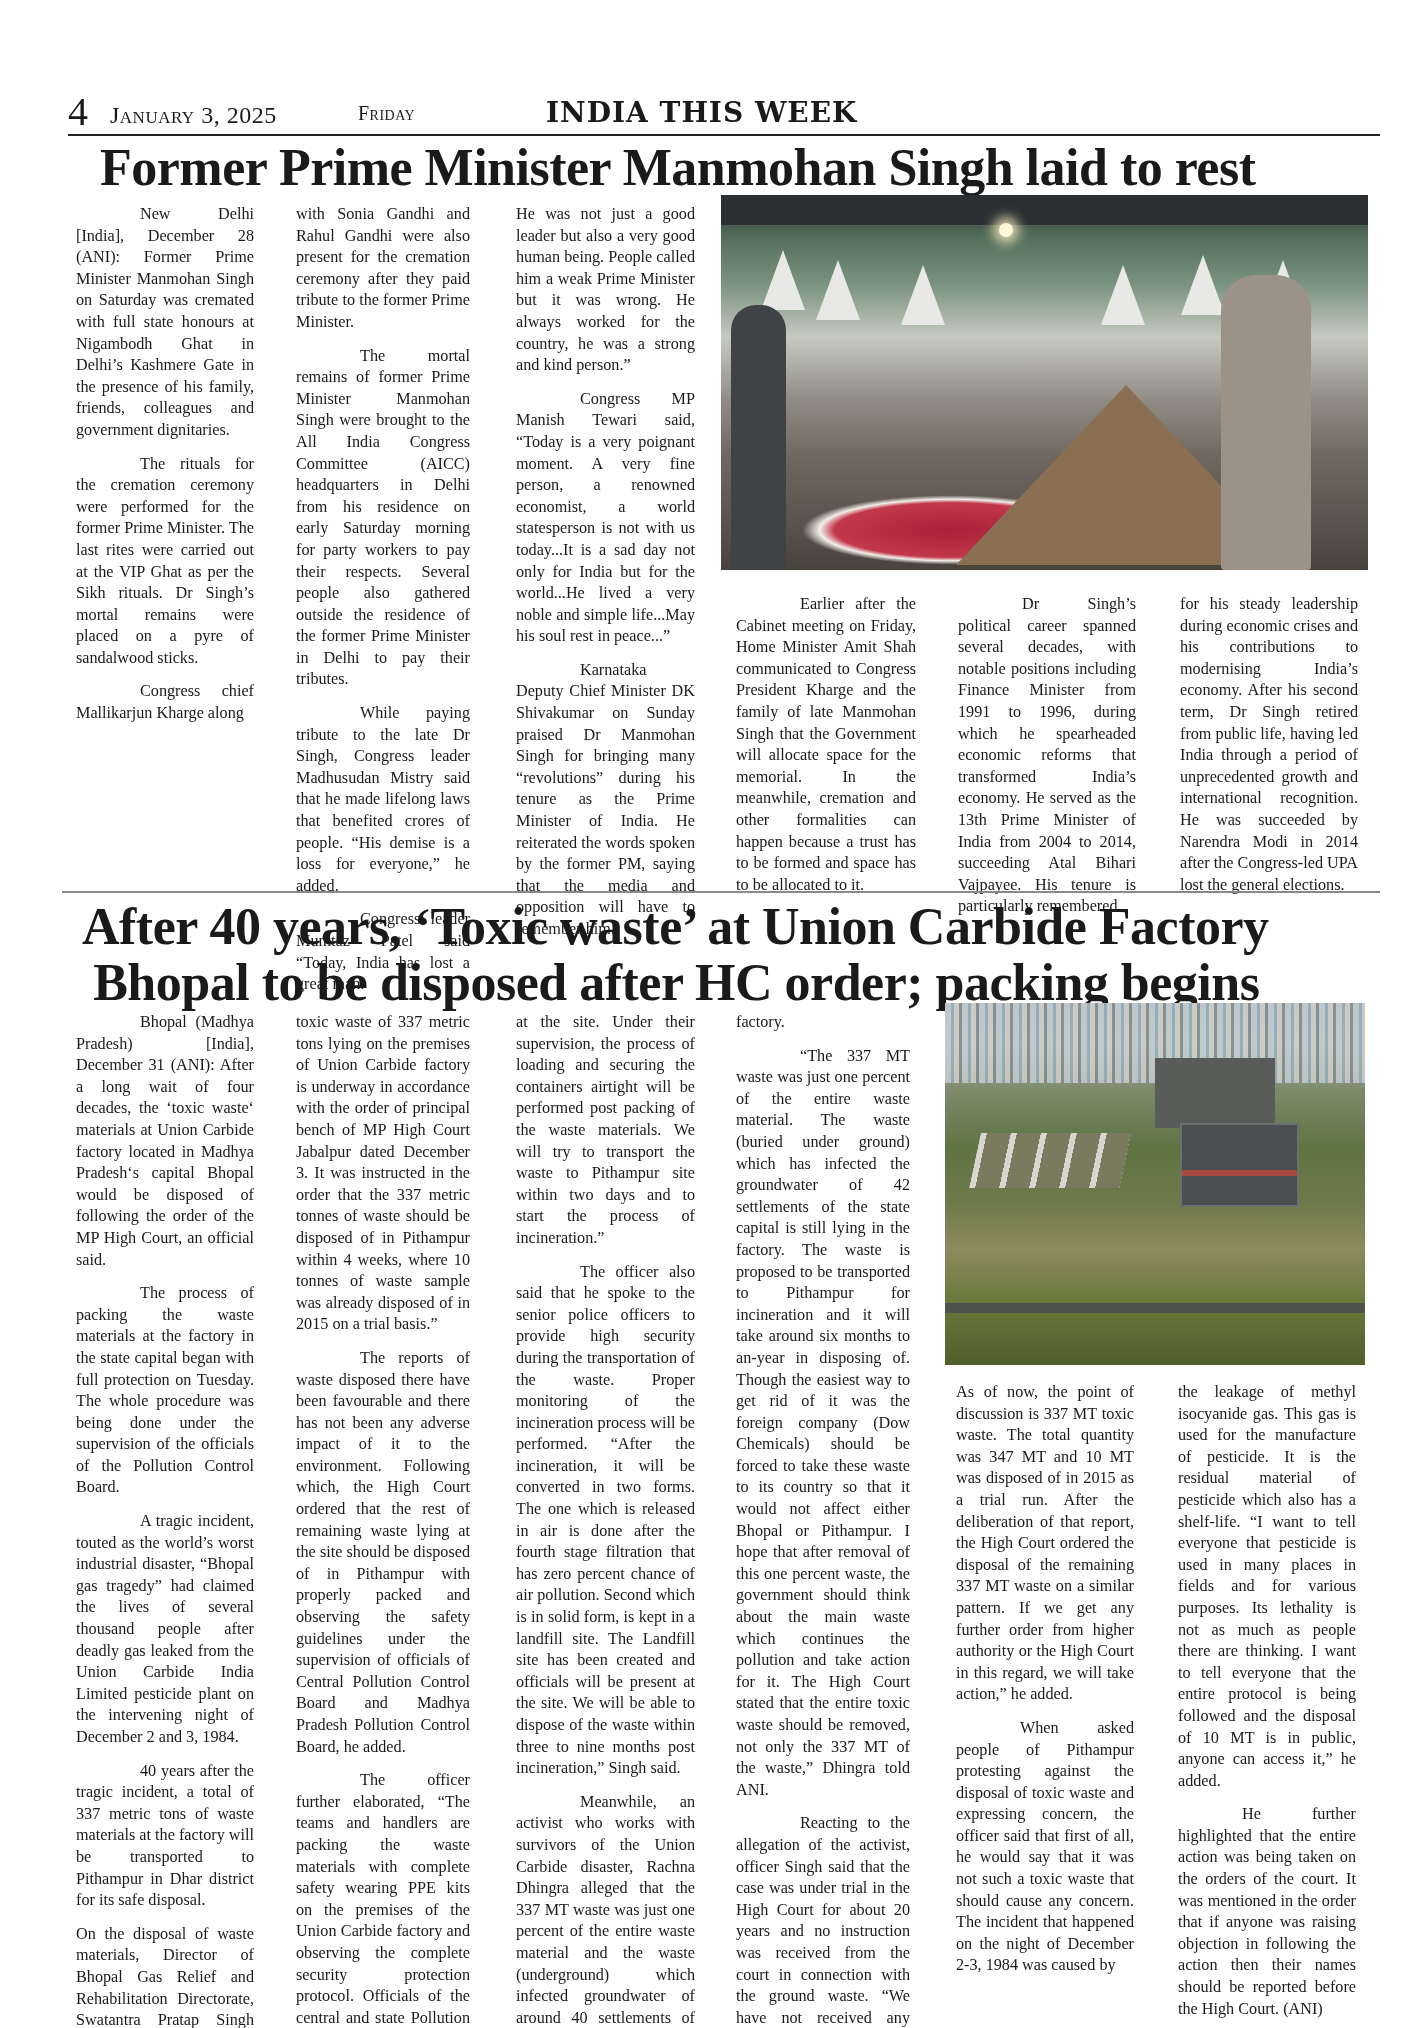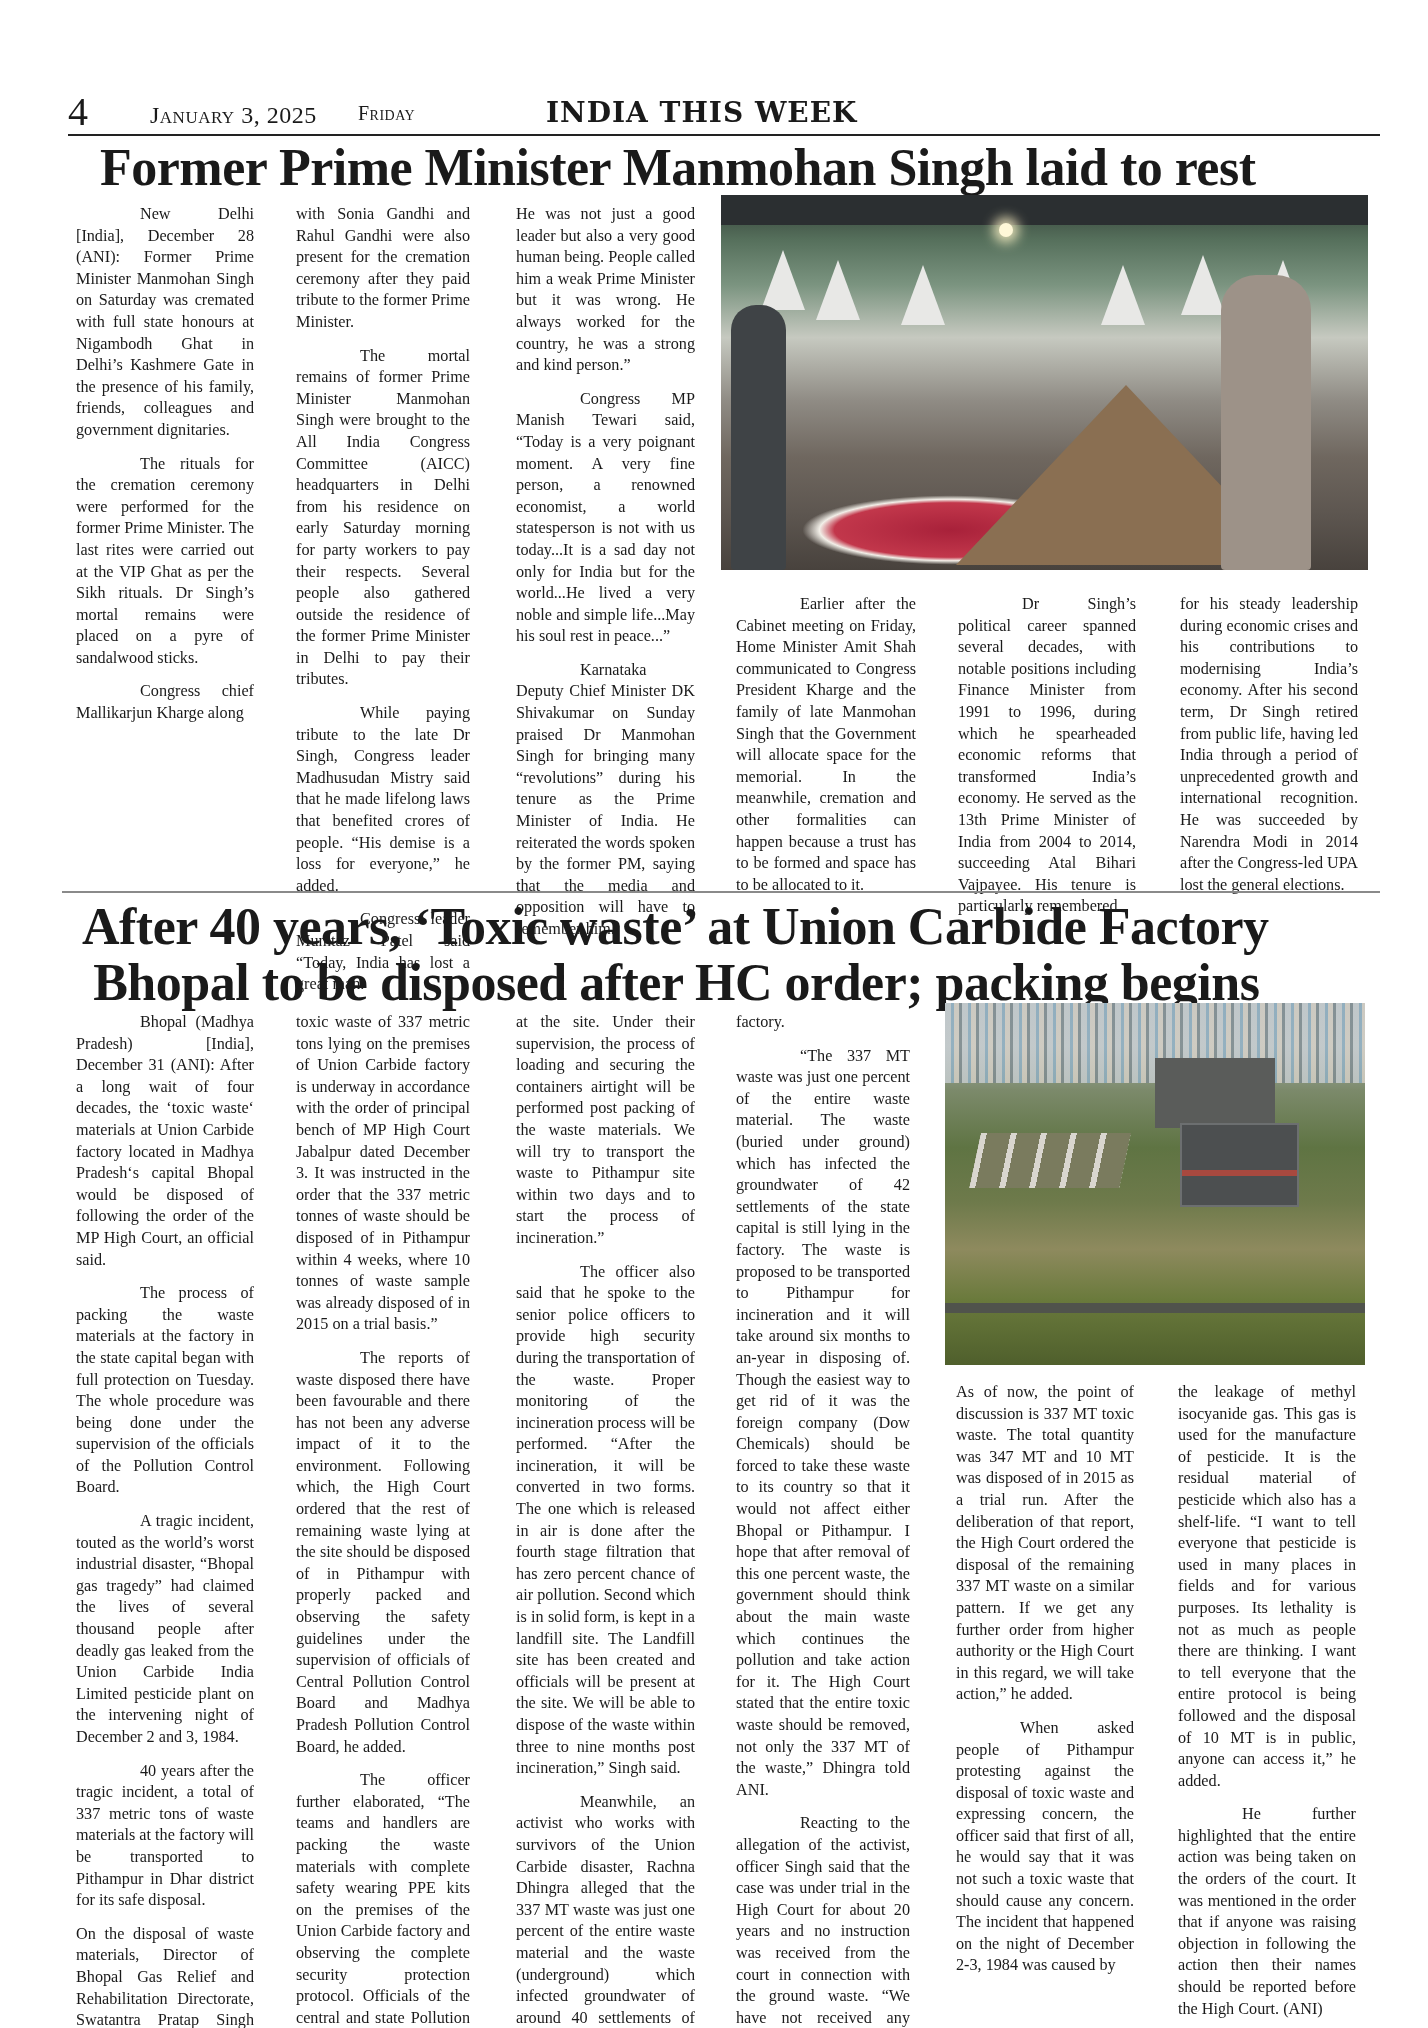--- a/index.html
+++ b/index.html
@@ -1,20 +1,20 @@
 <!DOCTYPE html>
 <html><head>
 <meta charset="utf-8">
 <style>
   html, body { margin: 0; padding: 0; background: #ffffff; }
   body { width: 1428px; height: 2028px; position: relative; overflow: hidden;
          font-family: "Liberation Serif", "DejaVu Serif", serif; color: #1a1a1a; }
   .masthead { position: absolute; left: 68px; top: 94px; width: 1312px; height: 40px; }
   .page-num { position: absolute; left: 0; top: -6px; font-size: 40px; font-family: "Liberation Serif", serif; }
-  .date { position: absolute; left: 42px; top: 8px; font-size: 24px; font-variant: small-caps; letter-spacing: 0.5px; margin-left: 40px; }
+  .date { position: absolute; left: 42px; top: 8px; font-size: 24px; font-variant: small-caps; letter-spacing: 0.5px; }
   .day { position: absolute; left: 290px; top: 8px; font-size: 20px; font-variant: small-caps; letter-spacing: 0.5px; }
   .paper-name { position: absolute; left: 478px; top: 2px; font-size: 28px; font-weight: bold; font-family: "DejaVu Serif", serif; letter-spacing: 1px; }
   .rule-top { position: absolute; left: 68px; top: 134px; width: 1312px; height: 2px; background: #222; }
   .headline { position: absolute; font-family: "Liberation Serif", serif; font-weight: bold; text-align: center;
               transform-origin: left top; white-space: nowrap; line-height: 1; }
   .h1 { left: 100px; top: 142px; font-size: 52px; letter-spacing: -0.5px; }
   .h2 { left: 82px; top: 899px; font-size: 52px; letter-spacing: -0.5px; line-height: 1.08; }
   .col { position: absolute; font-size: 16.2px; line-height: 21.6px; text-align: justify; }
   .col p { margin: 12px; }
   .col p.ind { text-indent: 64px; }

